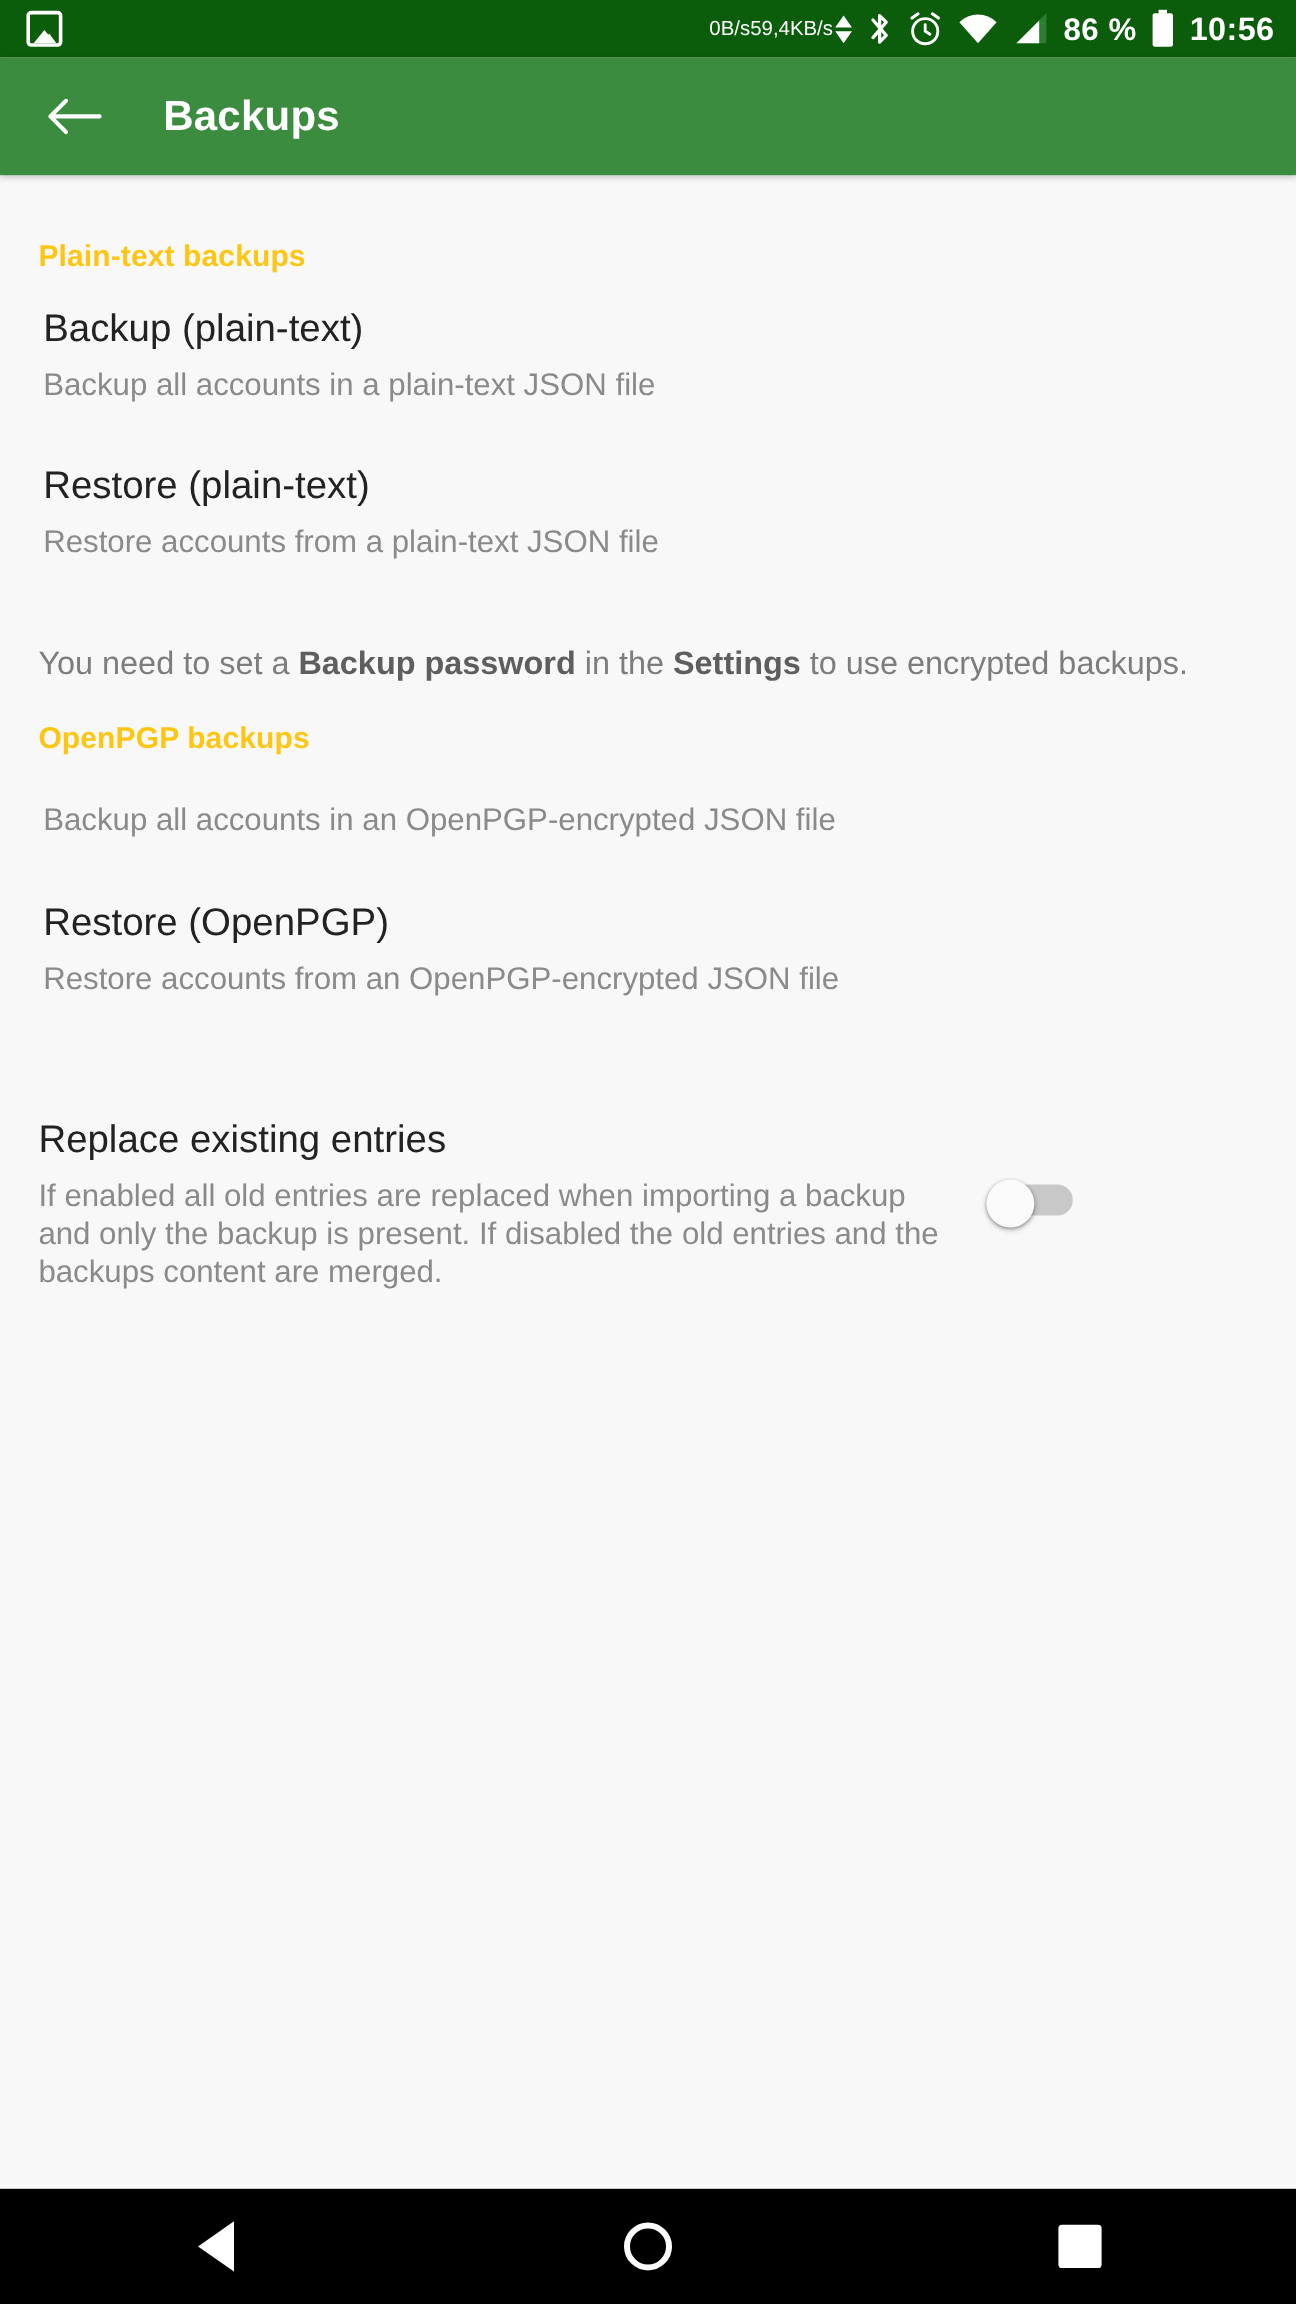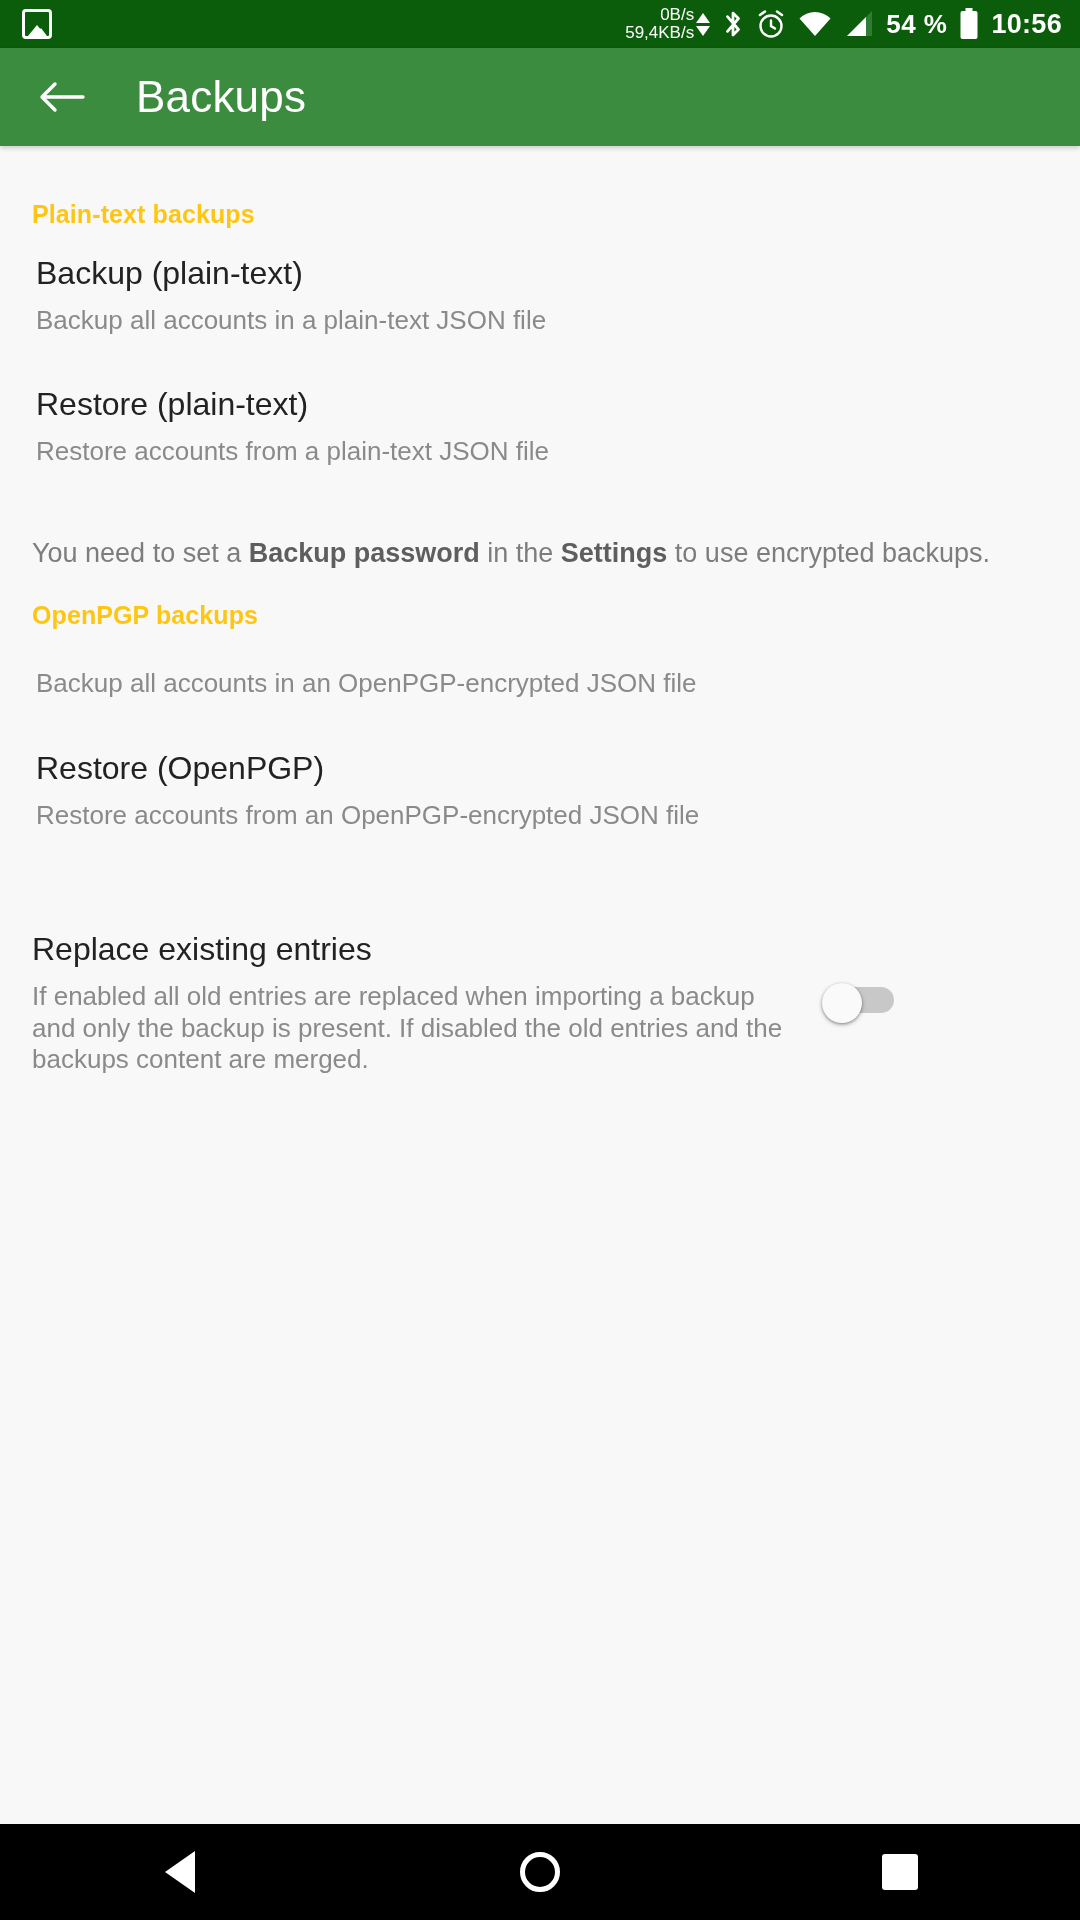--- a/index.html
+++ b/index.html
@@ -67,21 +67,20 @@
     border-bottom: 8px solid #ffffff;
   }
 
   .net-speed {
     display: flex;
     align-items: center;
     gap: 2px;
   }
   .net-speed-nums {
     display: flex;
-    flex-direction: column;
     align-items: flex-end;
     line-height: 1.05;
     font-size: 17px;
     font-weight: 500;
   }
   .net-speed-arrows {
     display: flex;
     flex-direction: column;
     align-items: center;
     gap: 3px;
@@ -130,22 +129,22 @@
   }
   .back-btn {
     width: 64px; height: 64px;
     display: flex;
     align-items: center;
     justify-content: center;
     cursor: pointer;
   }
   .app-bar-title {
     color: #ffffff;
-    font-size: 44px;
-    font-weight: 400;
+    font-size: 35px;
+    font-weight: 700;
     margin-left: 42px;
     letter-spacing: 0.2px;
   }
 
   
   .content {
     flex: 1 1 auto;
     background: #f8f8f8;
     overflow: hidden;
     padding-top: 30px;
@@ -288,21 +287,21 @@
 
       <svg class="wifi-icon" viewBox="0 0 34 26">
         <path d="M17 25 L1.5 7.5 A22 22 0 0 1 32.5 7.5 Z" fill="#ffffff"></path>
       </svg>
 
       <svg class="signal-icon" viewBox="0 0 30 26">
         <path d="M28 0 L28 25 L3 25 Z" fill="#2e7d32"></path>
         <path d="M22 6 L22 25 L3 25 Z" fill="#ffffff"></path>
       </svg>
 
-      <div class="battery-pct">54 %</div>
+      <div class="battery-pct">86 %</div>
 
       <svg class="battery-icon" viewBox="0 0 20 32">
         <rect x="6.5" y="0" width="7" height="3.5" fill="#ffffff"></rect>
         <rect x="1.5" y="3" width="17" height="28" rx="2" fill="#ffffff"></rect>
       </svg>
 
       <div class="clock">10:56</div>
     </div>
   </div>
 

